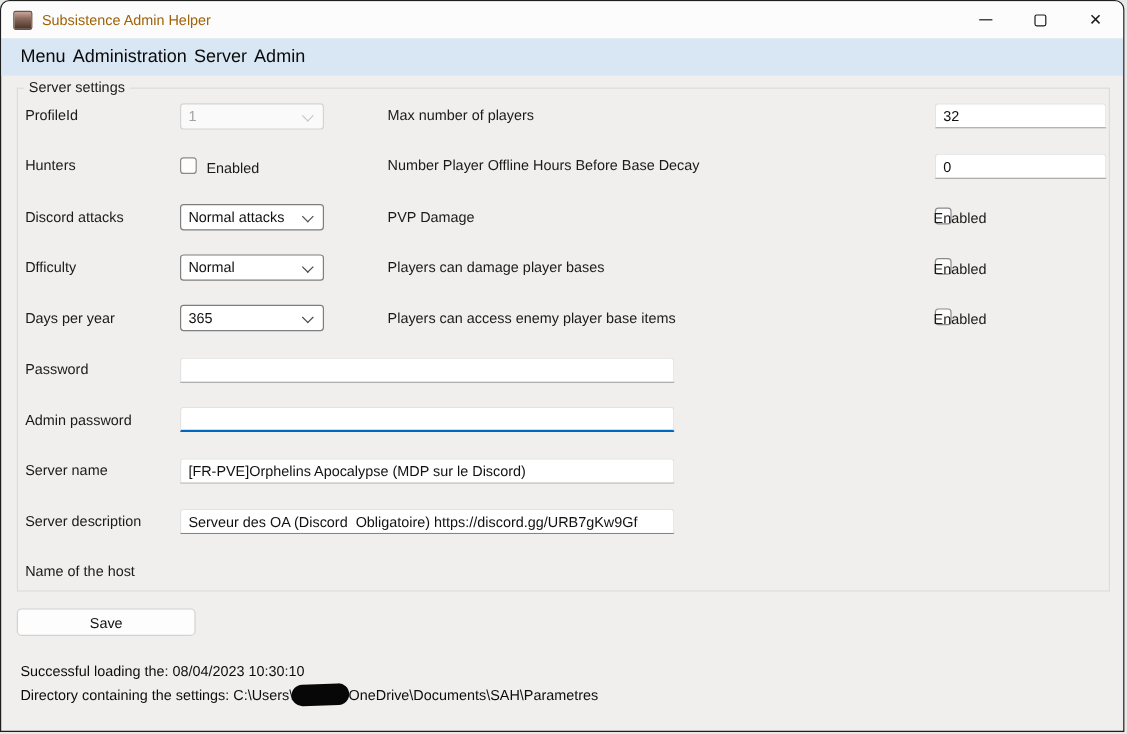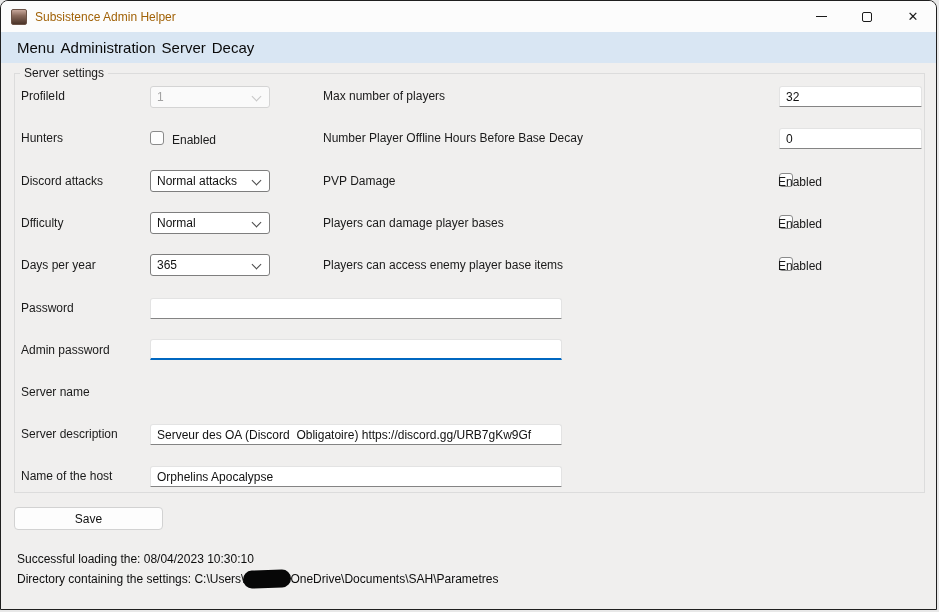--- a/index.html
+++ b/index.html
@@ -102,21 +102,21 @@
       <div class="win-btn">
           <span class="glyph-close">✕</span>
         </div>
     </div>
   </div>
 
   <div class="menubar">
     <span class="menu-item">Menu</span>
     <span class="menu-item">Administration</span>
     <span class="menu-item">Server</span>
-    <span class="menu-item">Decay</span>
+    <span class="menu-item">Admin</span>
   </div>
 
   <div class="groupbox"></div>
   <span class="group-label">Server settings</span>
 
   <span class="lbl c1" style="top:88px">ProfileId</span>
   <div class="combo disabled ctl1" style="top:85px">
     <span>1</span>
     <span class="chev"></span>
   </div>
@@ -156,26 +156,26 @@
   <span class="cb ctl2" style="top:256px"></span>
   <span class="cb-label" style="left:777px; top:258px">Enabled</span>
 
   <span class="lbl c1" style="top:300px">Password</span>
   <input class="tinput ctl1 w-long" style="top: 297px;" value="">
 
   <span class="lbl c1" style="top:342px">Admin password</span>
   <input class="tinput focused ctl1 w-long" style="top: 338px;" value="">
 
   <span class="lbl c1" style="top:384px">Server name</span>
+  <input class="tinput ctl1 w-long" style="top: 381px;" value="[FR-PVE]Orphelins Apocalypse (MDP sur le Discord)">
 
   <span class="lbl c1" style="top:426px">Server description</span>
   <input class="tinput ctl1 w-long" style="top: 423px;" value="Serveur des OA (Discord  Obligatoire) https://discord.gg/URB7gKw9Gf">
 
   <span class="lbl c1" style="top:468px">Name of the host</span>
-  <input class="tinput ctl1 w-long" style="top: 465px;" value="Orphelins Apocalypse">
 
   <button class="save-btn">Save</button>
 
   <div class="status" style="top:551px">Successful loading the: 08/04/2023 10:30:10</div>
   <div class="status" style="top:569px">
     <span>Directory containing the settings: C:\Users\</span><span class="redaction"></span><span>OneDrive\Documents\SAH\Parametres</span>
   </div>
 
 </div>
 

